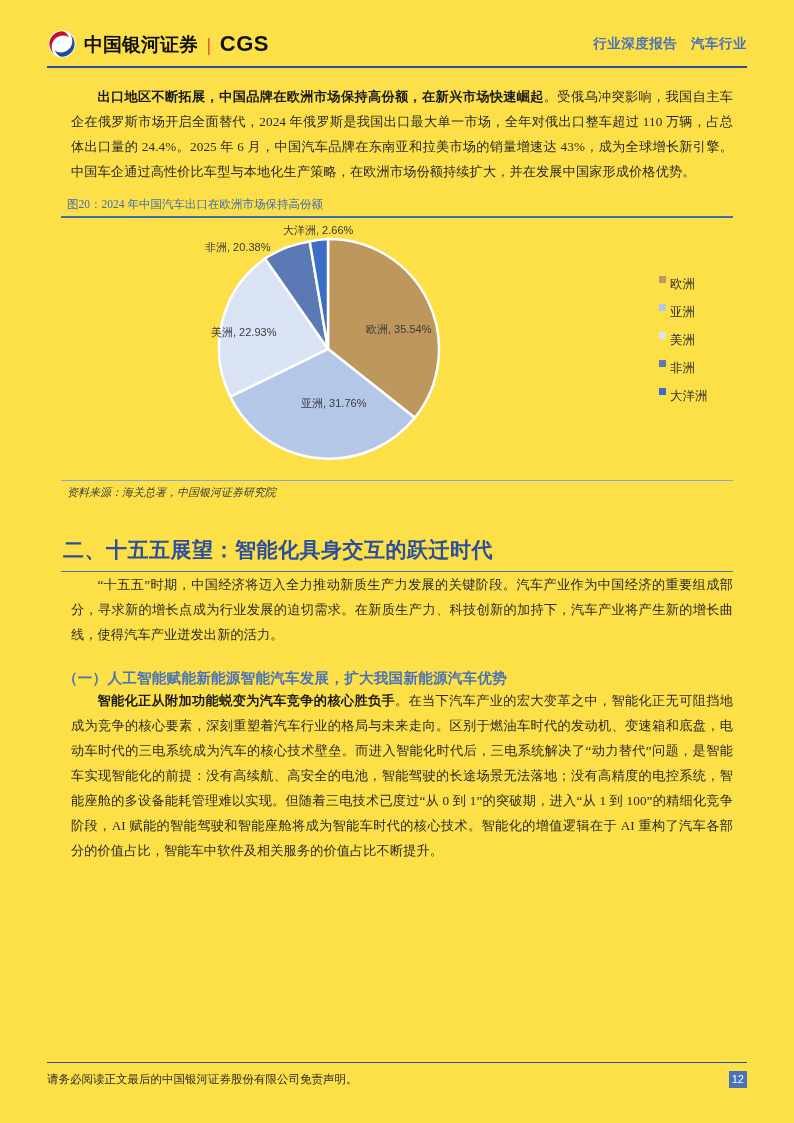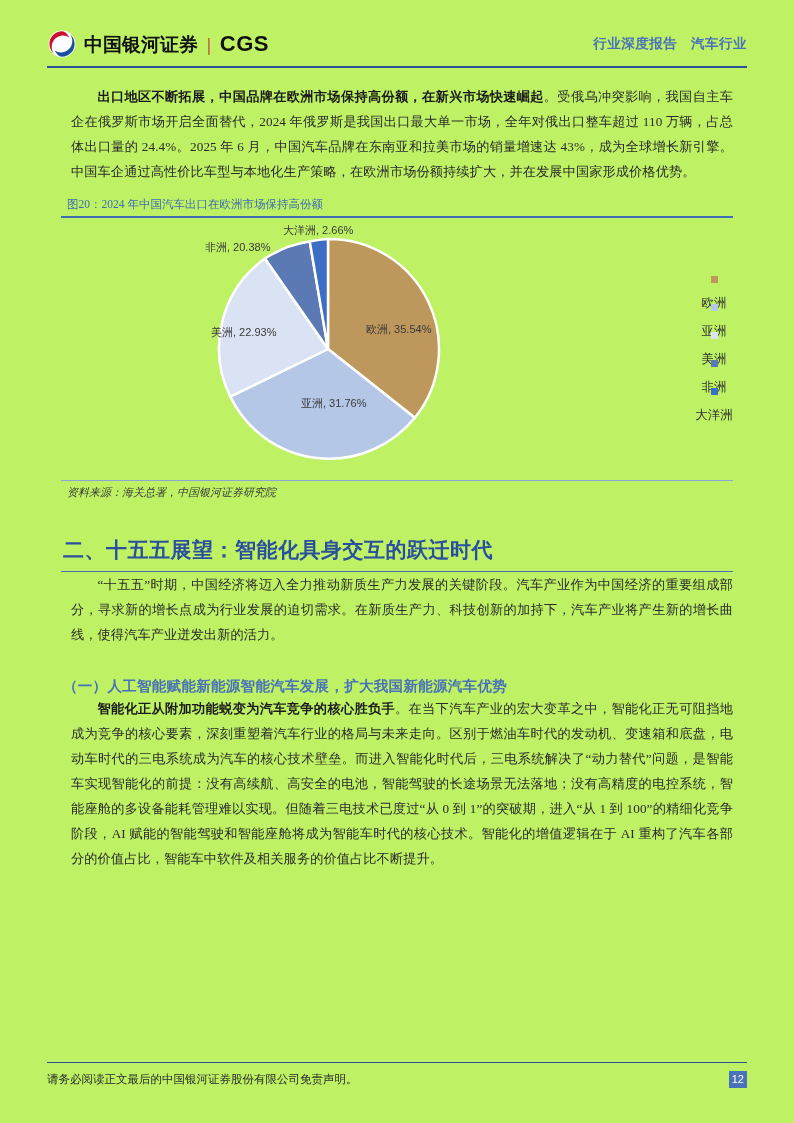--- a/index.html
+++ b/index.html
@@ -9,21 +9,21 @@
   }
   body {
     font-family: "Liberation Serif", "DejaVu Serif", serif;
     color: #231f20;
   }
   .page {
     position: relative;
     width: 794px;
     height: 1123px;
     margin: 0 auto;
-    background: #bef264;
+    background: #fde047;
     overflow: hidden;
     box-sizing: border-box;
   }
 
   
   .page-header {
     position: absolute;
     left: 47px;
     top: 20px;
     width: 700px;
@@ -151,24 +151,23 @@
     white-space: nowrap;
   }
   .legend {
     position: absolute;
     left: 598px;
     top: 58px;
     width: 110px;
   }
   .legend-row {
     display: flex;
-    align-items: center;
+    align-items: flex-start;
     height: 28px;
-    gap: 12px;
-    flex-direction: column;
+    gap: 4px;
   }
   .legend-swatch {
     width: 7px;
     height: 7px;
     flex: 0 0 auto;
   }
   .legend-text {
     font-family: "Liberation Serif", serif;
     font-size: 12.5px;
     color: #2e2e2e;
@@ -194,21 +193,21 @@
     color: #2b4f9e;
     letter-spacing: 0.5px;
     padding-left: 2px;
   }
   .h1-rule {
     margin-top: 7px;
     height: 1.6px;
     background: #4a72b8;
   }
   .h2-sec {
-    margin-top: 30px;
+    margin-top: 22px;
     padding: 0 14px 0 16px;
     font-family: "Liberation Serif", serif;
     font-weight: bold;
     font-size: 14.5px;
     color: #4a72b8;
     letter-spacing: 0.3px;
   }
 
   .par-gap { margin-top: 13px; }
   .par-gap-lg { margin-top: 16px; }

